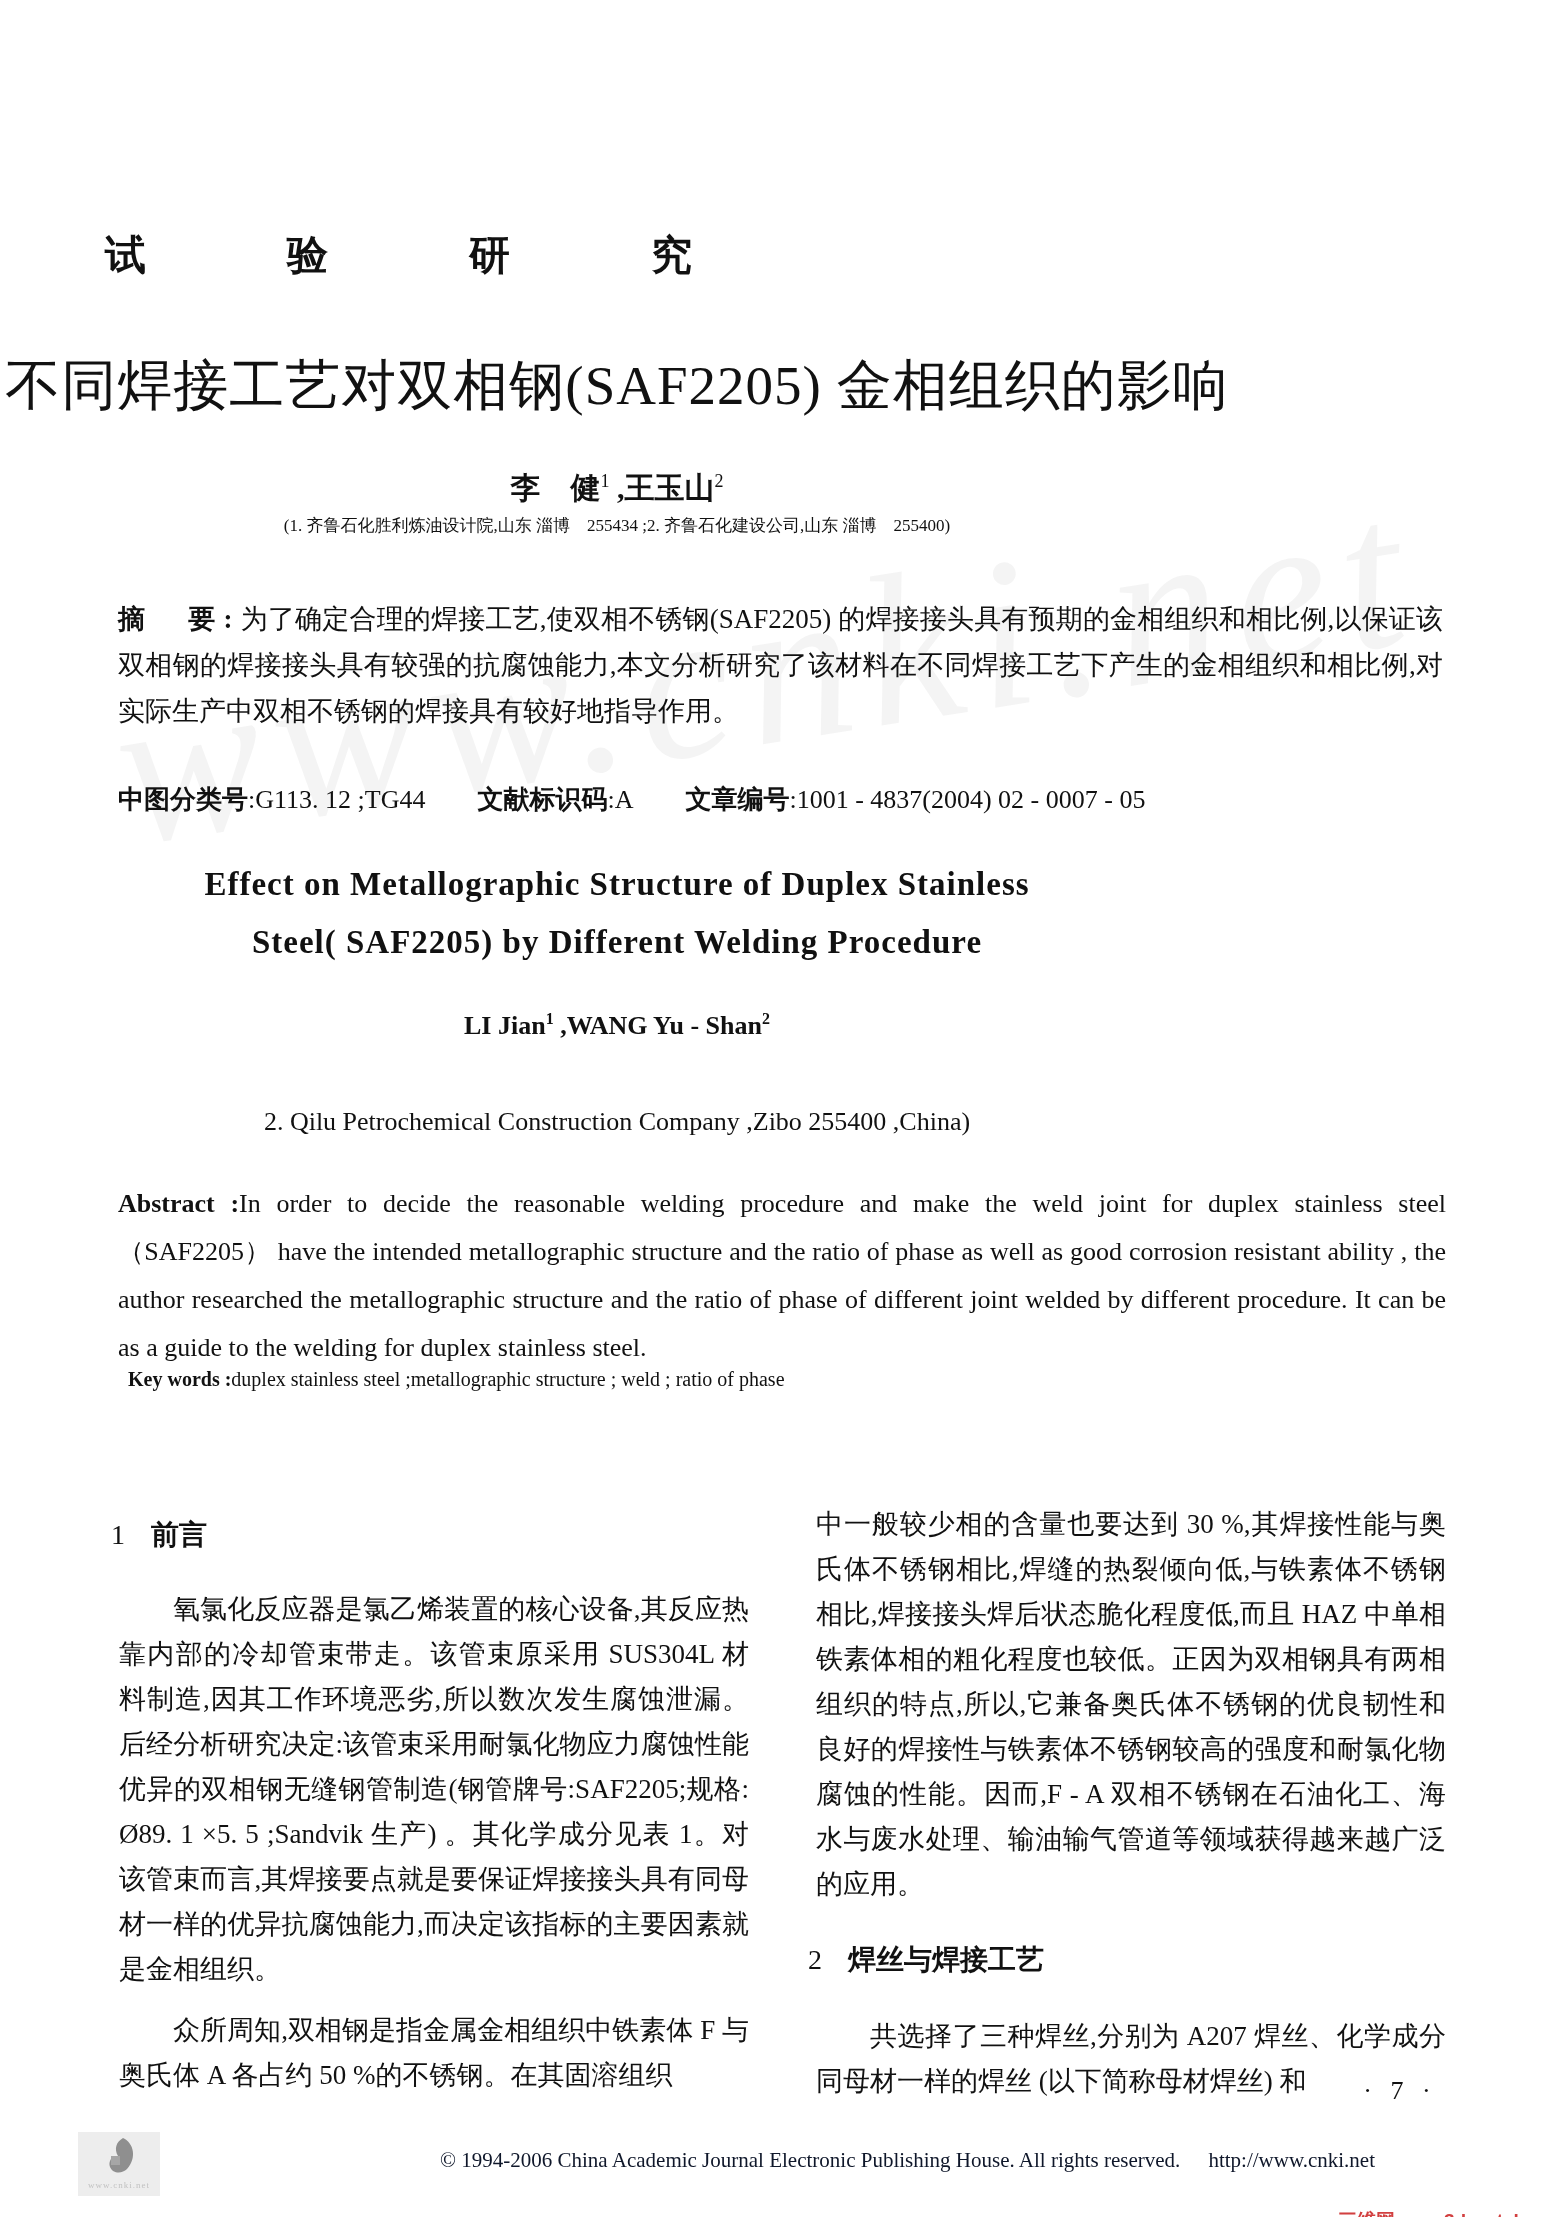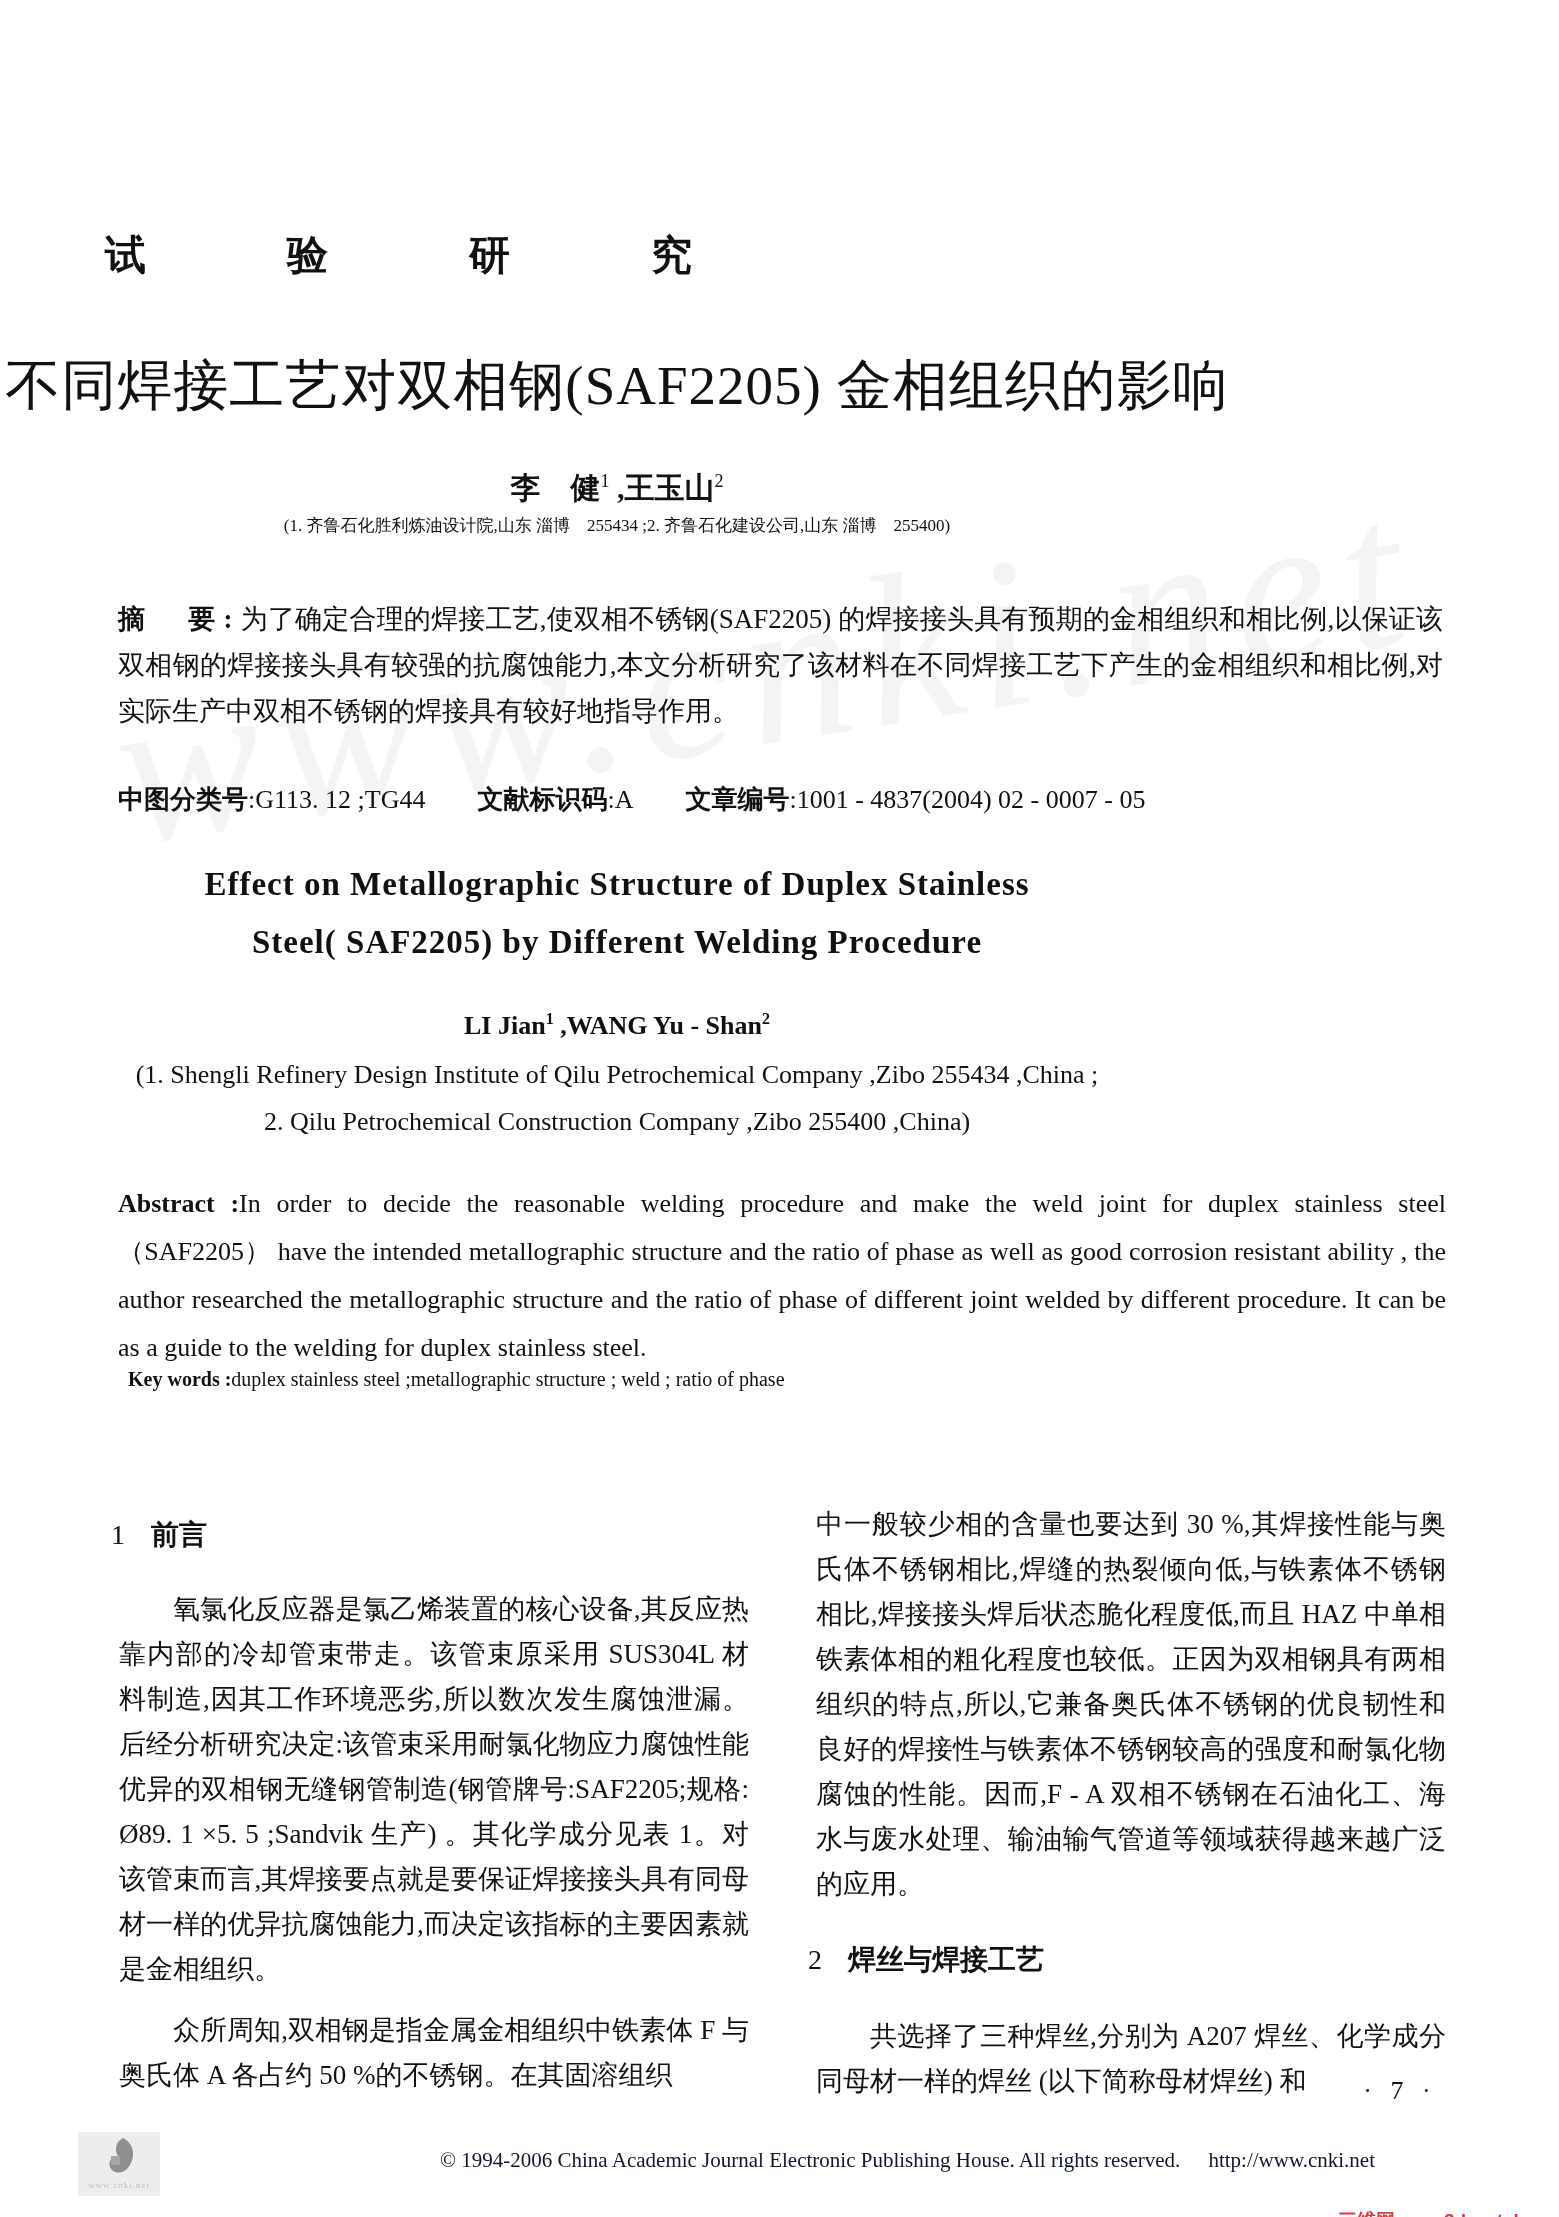--- a/index.html
+++ b/index.html
@@ -159,21 +159,20 @@
     <b>中图分类号</b><span>:G113. 12 ;TG44</span><span class="gap"></span><b>文献标识码</b><span>:A</span><span class="gap"></span><b>文章编号</b><span>:1001 - 4837(2004) 02 - 0007 - 05</span>
   </div>
 
   <div class="abs center title-en title-en-1">Effect on  Metallographic  Structure  of  Duplex  Stainless</div>
   <div class="abs center title-en title-en-2">Steel( SAF2205)  by  Different  Welding  Procedure</div>
 
   <div class="abs center authors-en">
     <span>LI Jian</span><sup>1</sup><span> ,WANG Yu -  Shan</span><sup>2</sup>
   </div>
 
-  <div class="abs center affil-en affil-en-1">(1. Shengli  Refinery  Design  Institute  of  Qilu  Petrochemical  Company ,Zibo 255434 ,China ;</div>
   <div class="abs center affil-en affil-en-2">2. Qilu  Petrochemical  Construction  Company ,Zibo 255400 ,China)</div>
 
   <p class="abs abstract-en" style="margin:0;">
     <b>Abstract :</b><span>In order  to  decide  the  reasonable  welding  procedure  and  make  the  weld  joint  for  duplex  stainless steel （SAF2205） have the intended metallographic structure and the ratio of phase as well as good corrosion resistant ability , the author researched the metallographic structure and the ratio of phase of different joint welded by different procedure.  It can be as a guide to the welding for duplex stainless steel.</span>
   </p>
 
   <p class="abs keywords-en" style="margin:0;">
     <b>Key  words :</b><span>duplex stainless steel ;metallographic structure ; weld ;  ratio of phase</span>
   </p>
 

